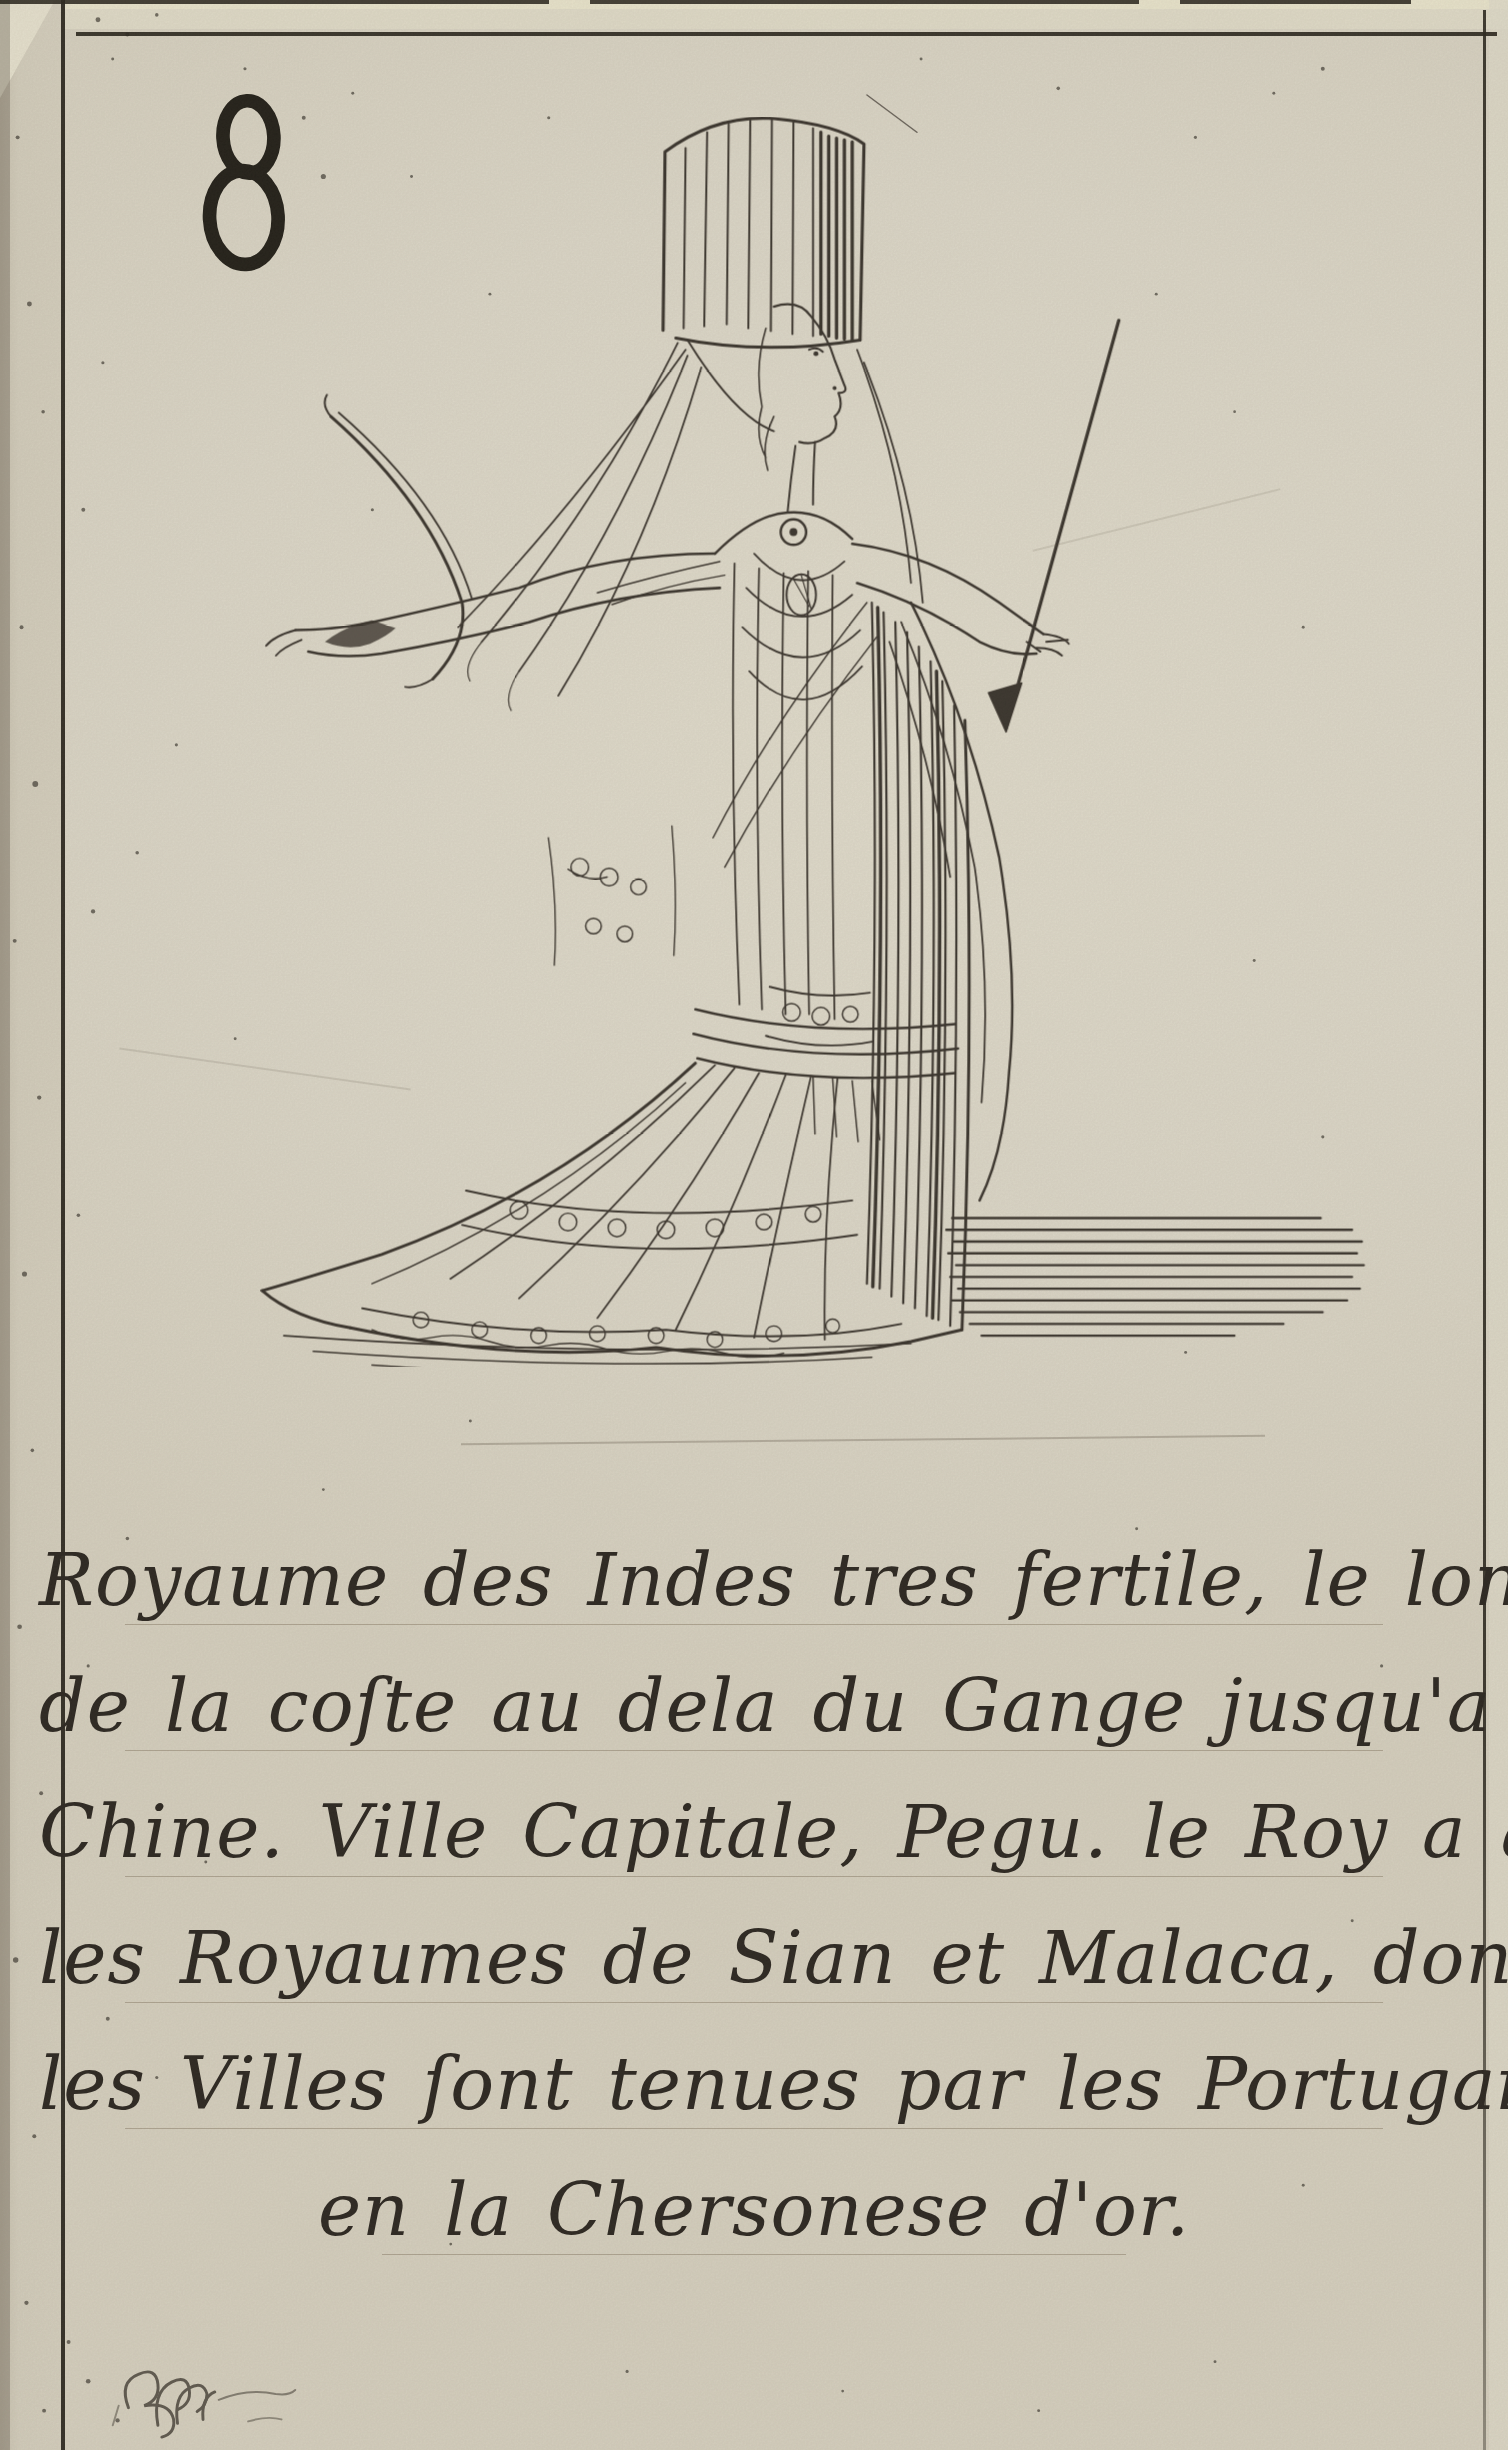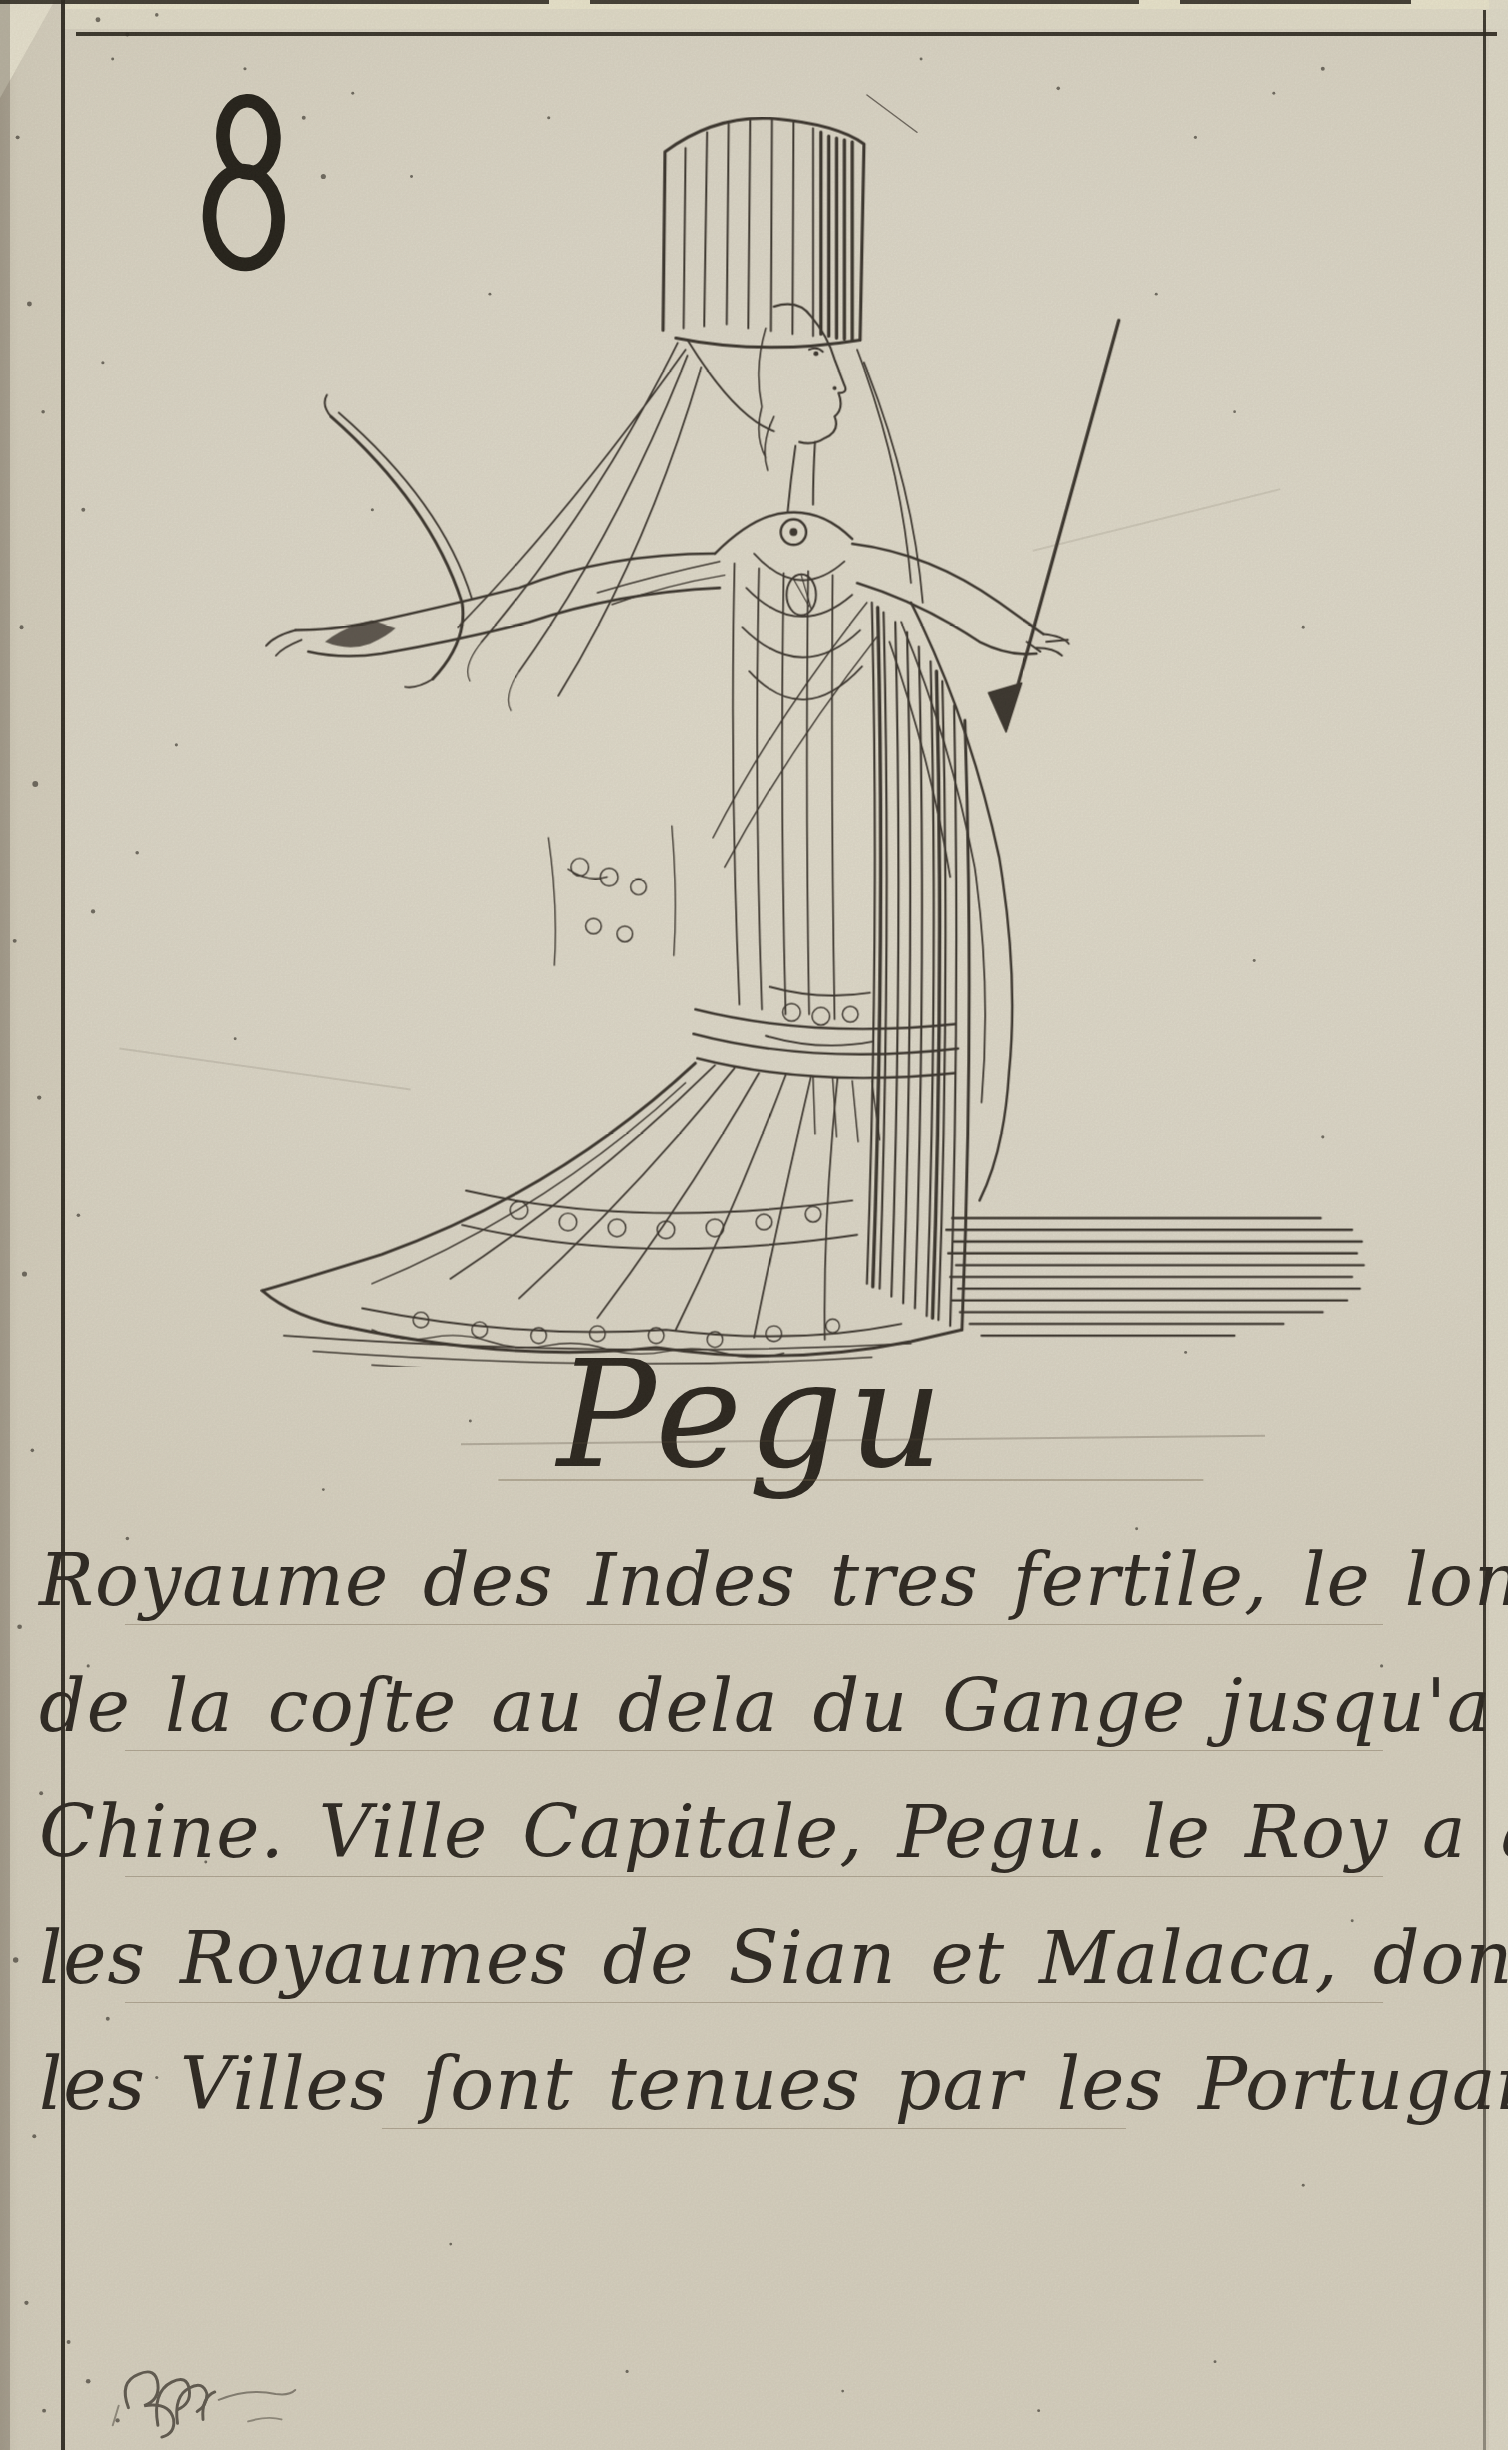--- a/index.html
+++ b/index.html
@@ -175,30 +175,28 @@
           <circle cx="620" cy="1258" r="7" stroke-width="1.4"></circle>
 
         <path d="M742,1148 H1118 M736,1160 H1150 M744,1172 H1160 M738,1184 H1155 M746,1196 H1162 M740,1208 H1150 M748,1220 H1158 M742,1232 H1145 M750,1244 H1120 M760,1256 H1080 M772,1268 H1030" stroke-width="2.4"></path>
         <path d="M60,1268 Q400,1292 700,1276 M90,1284 Q400,1306 660,1290 M150,1298 Q400,1316 600,1302 M210,1310 Q400,1326 540,1314" stroke-width="1.6"></path>
 
         <path d="M655,2 L706,40" stroke-width="1.5" opacity=".7"></path>
       </g>
     </svg>
   </div>
 
-  <div class="title-row">
-    <span class="card-title">Pegu</span>
-  </div>
 
   <div class="desc">
     <div class="desc-line">Royaume des Indes tres fertile, le long</div>
     <div class="desc-line">de la coſte au dela du Gange jusqu'a la</div>
     <div class="desc-line">Chine. Ville Capitale, Pegu. le Roy a auſsy</div>
     <div class="desc-line">les Royaumes de Sian et Malaca, dont</div>
     <div class="desc-line">les Villes ſont tenues par les Portugais</div>
+    <div class="desc-line">en la Chersonese d'or.</div>
   </div>
 
   <div class="scratch s1"></div>
   <div class="scratch s2"></div>
   <div class="scratch s3"></div>
 
   <div class="monogram">
     <svg width="206" height="118" viewBox="0 0 210 120">
       <g stroke="#37322a" fill="none" stroke-width="3" stroke-linecap="round">
         <path d="M28,78 q-10,-26 10,-34 q18,-8 20,10 q2,16 -14,22 q26,-4 30,14 q2,14 -12,18"></path>

